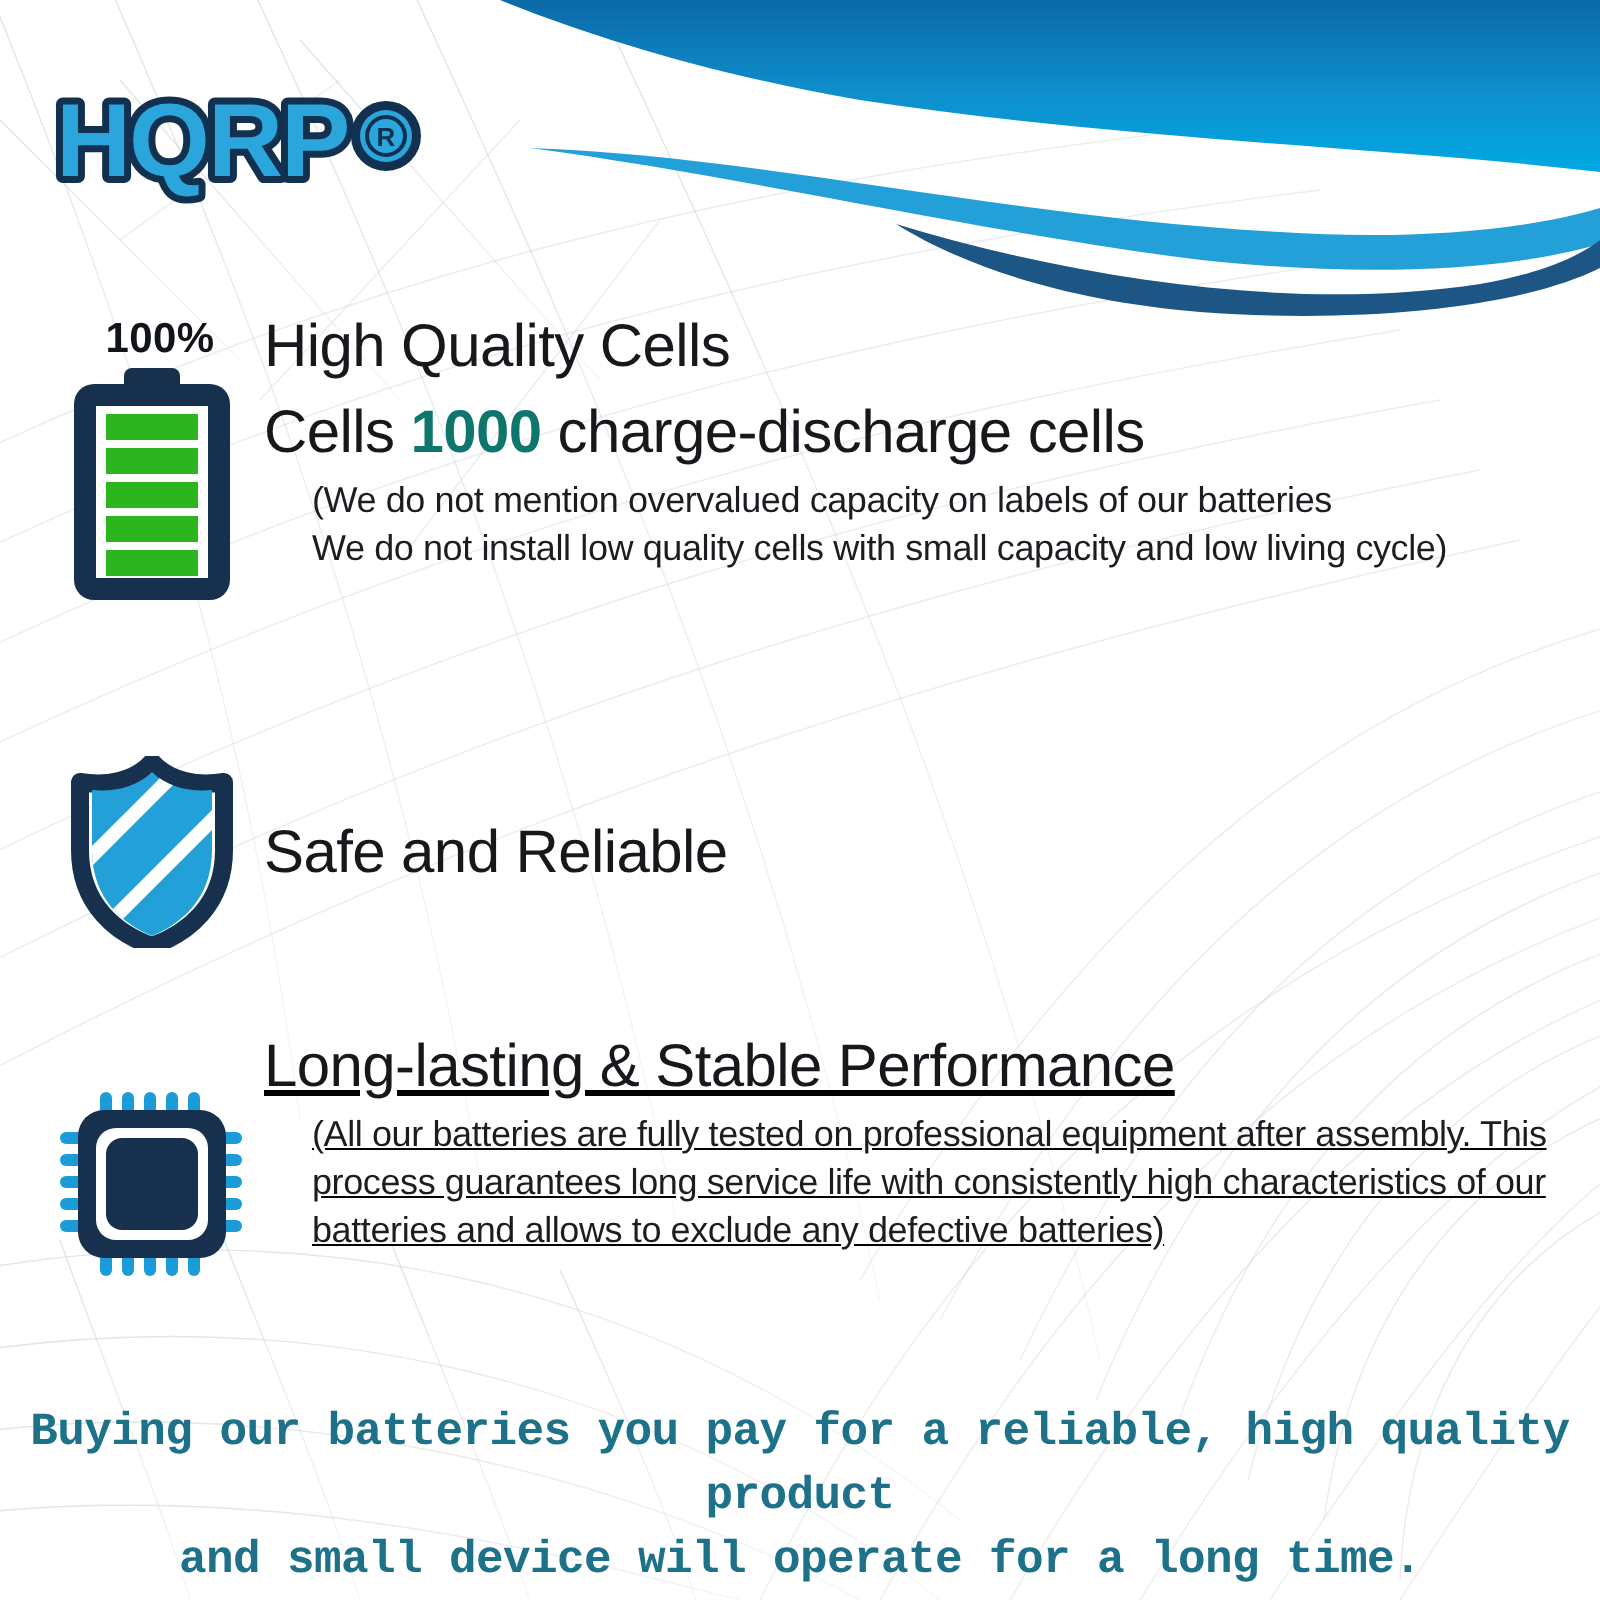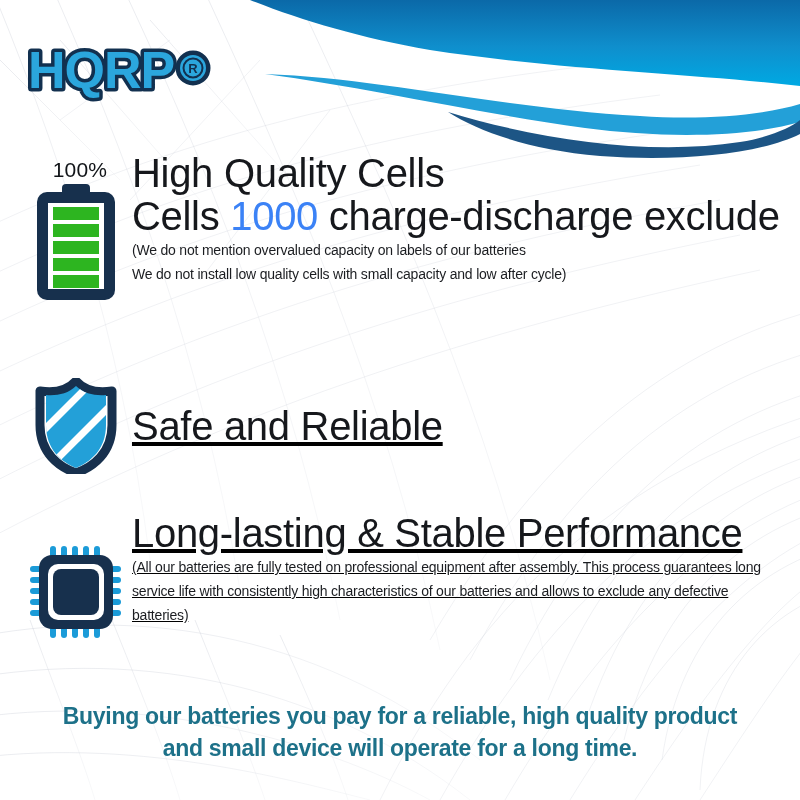--- a/index.html
+++ b/index.html
@@ -53,20 +53,21 @@
   
   .feature {
     position: absolute;
     display: flex;
     align-items: flex-start;
     z-index: 2;
   }
   .feature-icon {
     flex: 0 0 auto;
     position: relative;
+    font-weight: bold;
   }
   .feature-body {
     flex: 1 1 auto;
   }
 
   
   #row-cells { left: 22px; top: 158px; width: 760px; }
   #row-cells .feature-icon { width: 108px; }
   #row-cells .feature-body { padding-left: 2px; margin-top: -6px; }
 
@@ -80,59 +81,60 @@
     font-size: 21px;
     color: #111418;
     letter-spacing: .2px;
     margin-bottom: 2px;
     margin-left: 8px;
   }
 
   .h-big {
     font-family: "Liberation Sans", sans-serif;
     font-weight: 400;
-    font-size: 40px;
+    font-size: 30px;
     line-height: 43px;
     color: #16181c;
     letter-spacing: -0.3px;
     white-space: nowrap;
   }
   .h-big .accent {
-    color: #3b82f6;
-    font-weight: 400;
+    color: #0f766e;
+    font-weight: 700;
   }
   .sub {
     font-family: "Liberation Sans", sans-serif;
-    font-size: 14px;
+    font-size: 18px;
     line-height: 24px;
     color: #1b1d21;
     letter-spacing: -0.2px;
     white-space: nowrap;
+    margin-left: 24px;
   }
 
   
   #row-safe { left: 22px; top: 378px; width: 760px; align-items: center; }
   #row-safe .feature-icon { width: 108px; display:flex; justify-content:center; }
-  #row-safe .feature-body { padding-left: 2px; text-decoration: underline; }
+  #row-safe .feature-body { padding-left: 2px; }
 
   
   #row-perf { left: 22px; top: 512px; width: 760px; }
   #row-perf .feature-icon { width: 108px; display:flex; justify-content:center; padding-top: 32px; }
   #row-perf .feature-body { padding-left: 2px; text-decoration: underline; }
   #row-perf .sub { white-space: normal; width: 655px; }
 
   
   .footer {
     position: absolute;
     left: 0;
     top: 700px;
     width: 800px;
     text-align: center;
     z-index: 2;
-    font-family: Liberation Sans, sans-serif;
+    font-family: Liberation Mono, monospace;
     font-weight: 700;
     font-size: 23px;
     line-height: 32px;
     color: #1d7189;
     letter-spacing: -0.3px;
   }
   .footer .line { display: block; }
 </style>
 </head>
 <body>
@@ -236,23 +238,23 @@
           <rect x="25" y="23" width="46" height="13" fill="#2db520"></rect>
           <rect x="25" y="40" width="46" height="13" fill="#2db520"></rect>
           <rect x="25" y="57" width="46" height="13" fill="#2db520"></rect>
           <rect x="25" y="74" width="46" height="13" fill="#2db520"></rect>
           <rect x="25" y="91" width="46" height="13" fill="#2db520"></rect>
         </svg>
       </div>
     </div>
     <div class="feature-body">
       <div class="h-big">High Quality Cells</div>
-      <div class="h-big"><span>Cells </span><span class="accent">1000</span><span> charge-discharge exclude</span></div>
+      <div class="h-big"><span>Cells </span><span class="accent">1000</span><span> charge-discharge cells</span></div>
       <div class="sub">(We do not mention overvalued capacity on labels of our batteries</div>
-      <div class="sub">We do not install low quality cells with small capacity and low after cycle)</div>
+      <div class="sub">We do not install low quality cells with small capacity and low living cycle)</div>
     </div>
   </div>
 
   <div class="feature" id="row-safe">
     <div class="feature-icon">
       <svg width="88" height="96" viewBox="0 0 88 96" aria-hidden="true">
         <defs>
           <clipPath id="shieldClip">
             <path d="M44 8 C 36 16, 24 18, 14 17 L14 47 C 14 72, 30 84, 44 90
                      C 58 84, 74 72, 74 47 L74 17 C 64 18, 52 16, 44 8 Z"></path>

